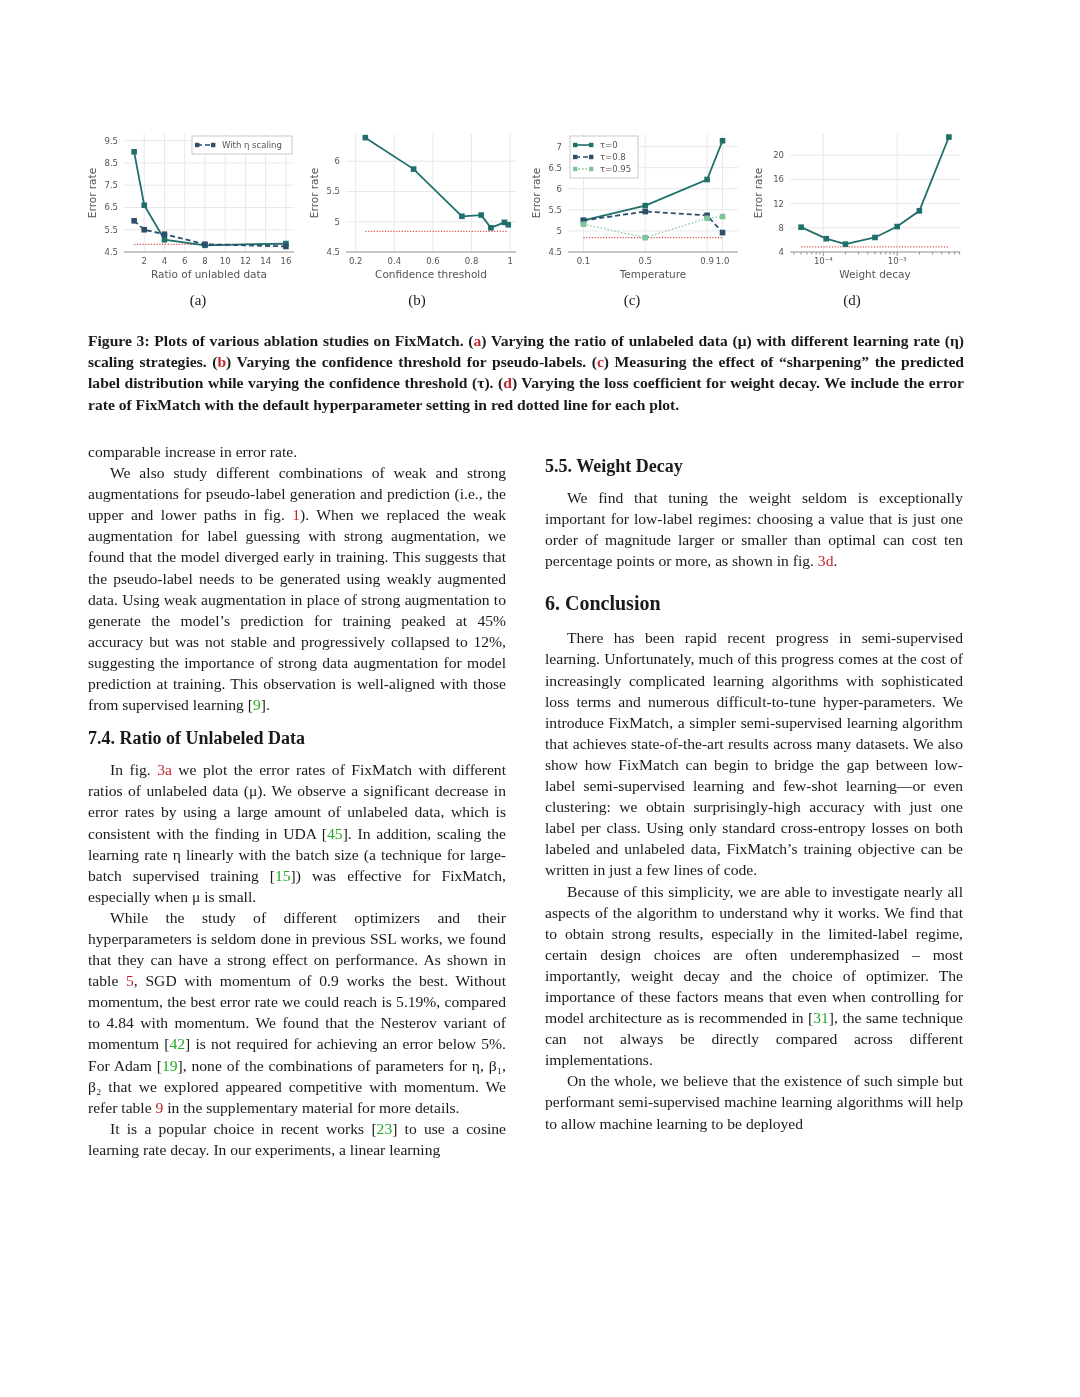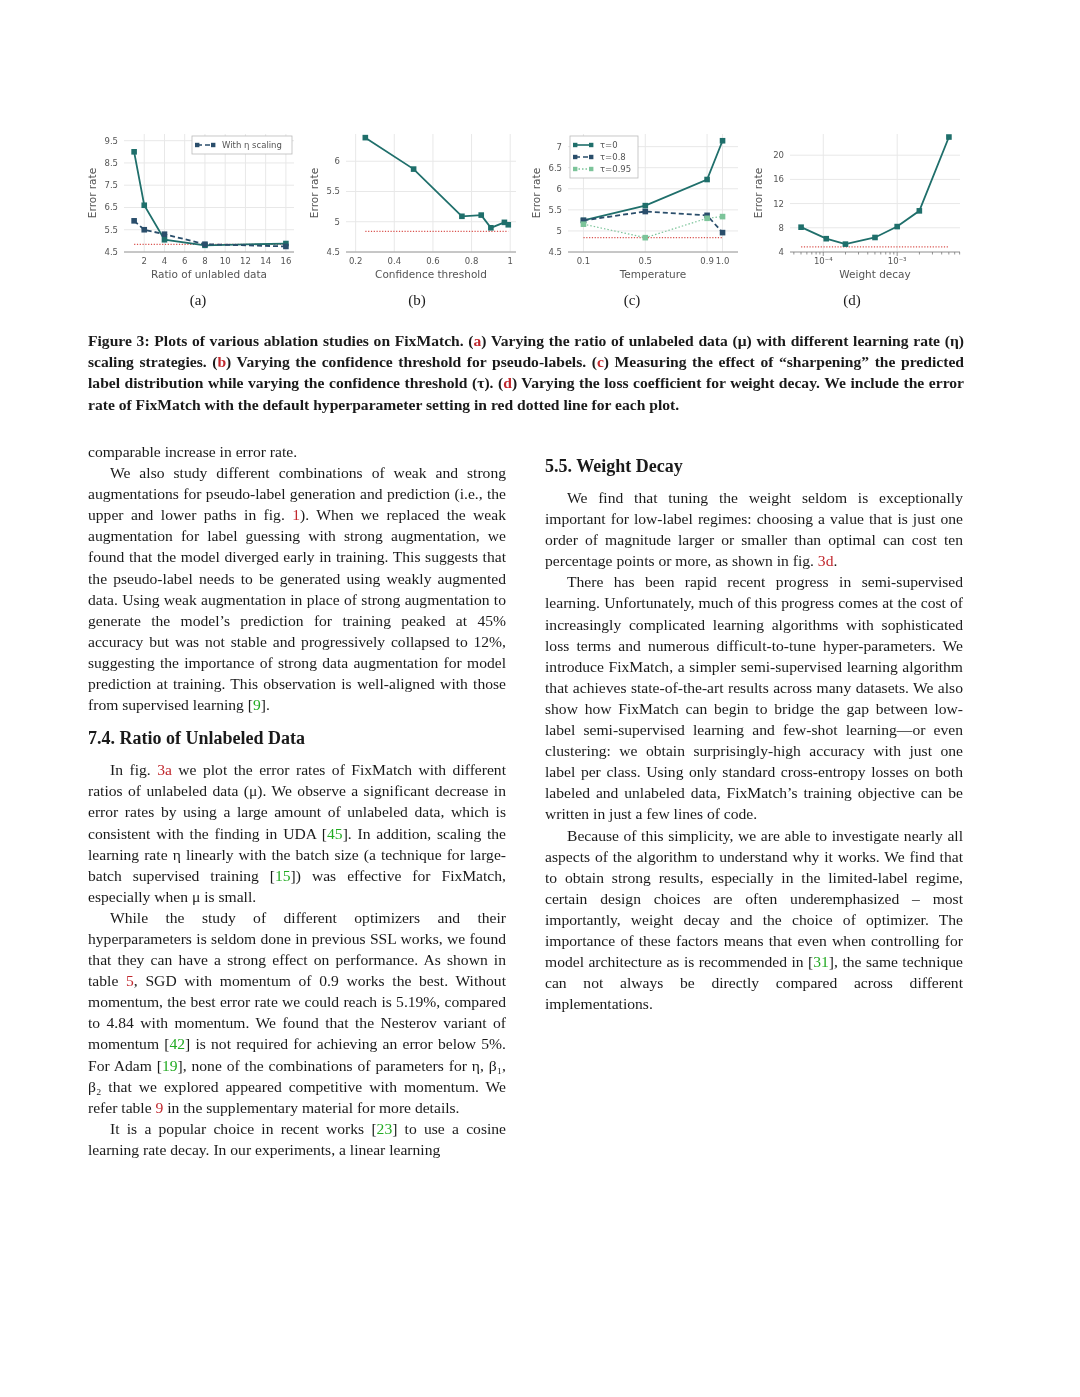--- a/index.html
+++ b/index.html
@@ -246,15 +246,17 @@
   <p class="indent"><span>We also study different combinations of weak and strong augmentations for pseudo-label generation and prediction (i.e., the upper and lower paths in fig. </span><span class="ref-red">1</span><span>). When we replaced the weak augmentation for label guessing with strong augmentation, we found that the model diverged early in training. This suggests that the pseudo-label needs to be generated using weakly augmented data. Using weak augmentation in place of strong augmentation to generate the model’s prediction for training peaked at 45% accuracy but was not stable and progressively collapsed to 12%, suggesting the importance of strong data augmentation for model prediction at training. This observation is well-aligned with those from supervised learning [</span><span class="ref-green">9</span><span>].</span></p>
   <h3>7.4. Ratio of Unlabeled Data</h3>
   <p class="indent"><span>In fig. </span><span class="ref-red">3a</span><span> we plot the error rates of FixMatch with different ratios of unlabeled data (μ). We observe a significant decrease in error rates by using a large amount of unlabeled data, which is consistent with the finding in UDA [</span><span class="ref-green">45</span><span>]. In addition, scaling the learning rate η linearly with the batch size (a technique for large-batch supervised training [</span><span class="ref-green">15</span><span>]) was effective for FixMatch, especially when μ is small.</span></p>
   <p class="indent"><span>While the study of different optimizers and their hyperparameters is seldom done in previous SSL works, we found that they can have a strong effect on performance. As shown in table </span><span class="ref-red">5</span><span>, SGD with momentum of 0.9 works the best. Without momentum, the best error rate we could reach is 5.19%, compared to 4.84 with momentum. We found that the Nesterov variant of momentum [</span><span class="ref-green">42</span><span>] is not required for achieving an error below 5%. For Adam [</span><span class="ref-green">19</span><span>], none of the combinations of parameters for η, β₁, β₂ that we explored appeared competitive with momentum. We refer table </span><span class="ref-red">9</span><span> in the supplementary material for more details.</span></p>
   <p class="indent"><span>It is a popular choice in recent works [</span><span class="ref-green">23</span><span>] to use a cosine learning rate decay. In our experiments, a linear learning</span></p>
 </div>
 
 <div class="col right">
   <h3 style="margin-top:14px;">5.5. Weight Decay</h3>
   <p class="indent"><span>We find that tuning the weight seldom is exceptionally important for low-label regimes: choosing a value that is just one order of magnitude larger or smaller than optimal can cost ten percentage points or more, as shown in fig. </span><span class="ref-red">3d</span><span>.</span></p>
+  <h2 style="margin-top:20px;">6. Conclusion</h2>
   <p class="indent">There has been rapid recent progress in semi-supervised learning. Unfortunately, much of this progress comes at the cost of increasingly complicated learning algorithms with sophisticated loss terms and numerous difficult-to-tune hyper-parameters. We introduce FixMatch, a simpler semi-supervised learning algorithm that achieves state-of-the-art results across many datasets. We also show how FixMatch can begin to bridge the gap between low-label semi-supervised learning and few-shot learning—or even clustering: we obtain surprisingly-high accuracy with just one label per class. Using only standard cross-entropy losses on both labeled and unlabeled data, FixMatch’s training objective can be written in just a few lines of code.</p>
   <p class="indent"><span>Because of this simplicity, we are able to investigate nearly all aspects of the algorithm to understand why it works. We find that to obtain strong results, especially in the limited-label regime, certain design choices are often underemphasized – most importantly, weight decay and the choice of optimizer. The importance of these factors means that even when controlling for model architecture as is recommended in [</span><span class="ref-green">31</span><span>], the same technique can not always be directly compared across different implementations.</span></p>
+  <p class="indent">On the whole, we believe that the existence of such simple but performant semi-supervised machine learning algorithms will help to allow machine learning to be deployed</p>
 </div>
 
 </body></html>

